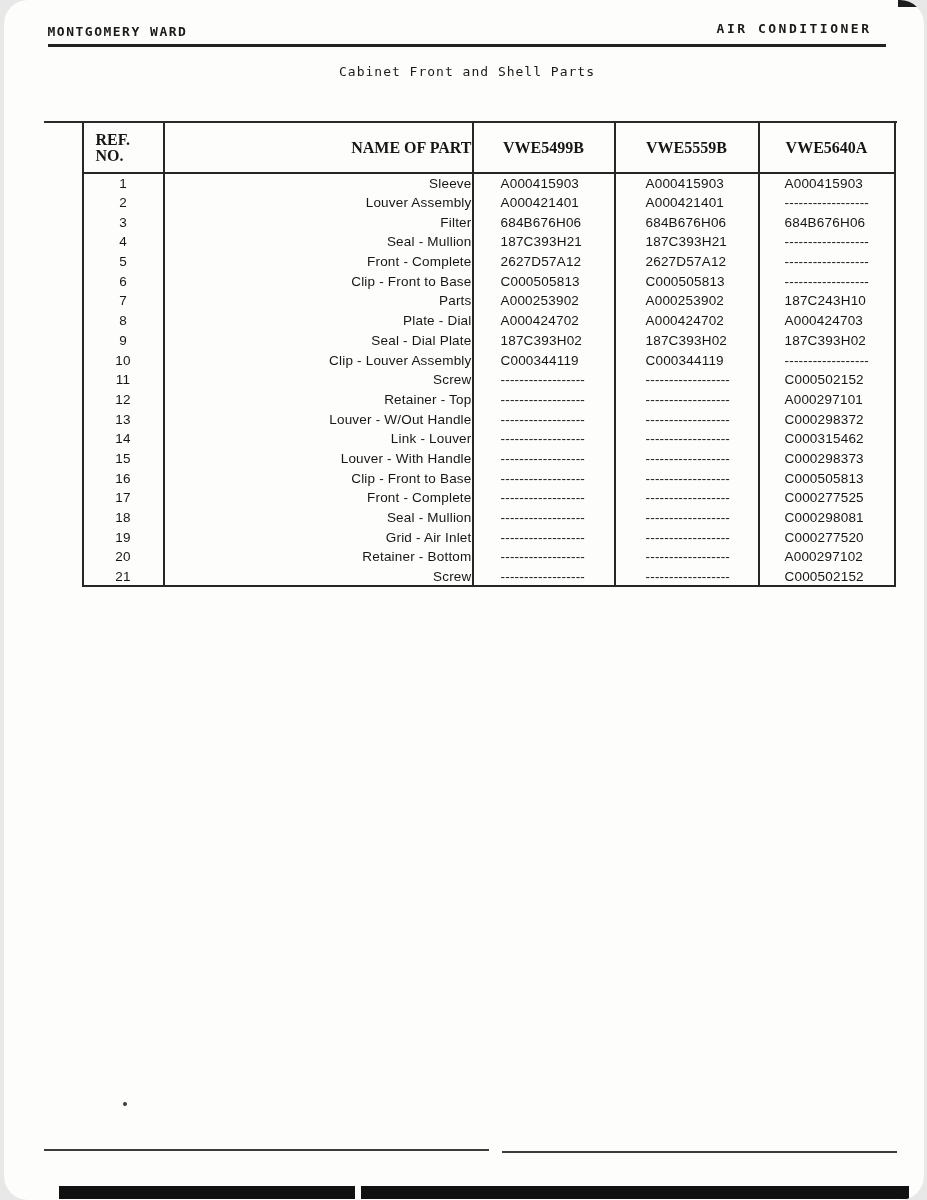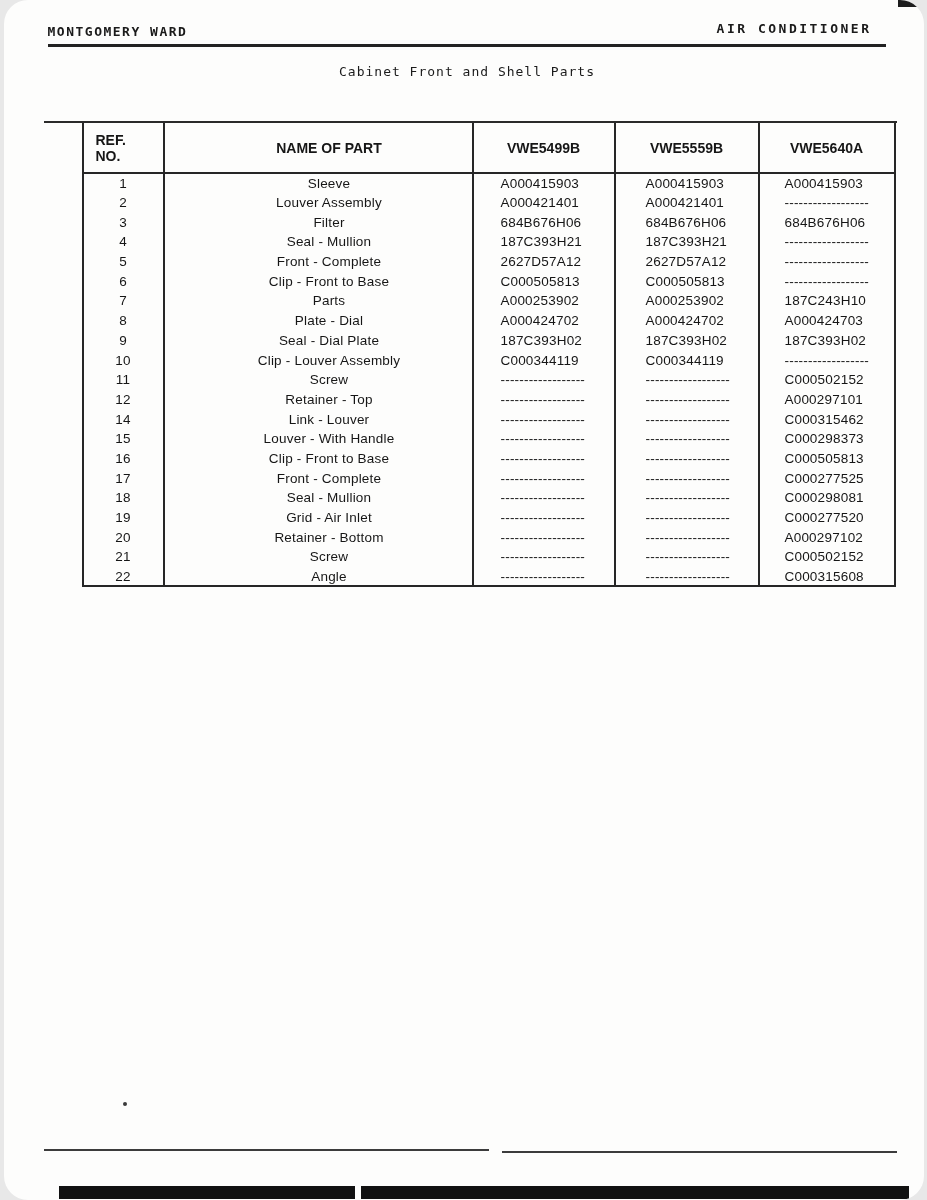--- a/index.html
+++ b/index.html
@@ -53,26 +53,26 @@
     border-collapse: collapse;
     table-layout: fixed;
     font-size: 13.5px;
     color: #161616;
   }
   table.parts td, table.parts th {
     padding: 0; vertical-align: middle; white-space: nowrap; overflow: hidden;
   }
   table.parts { border-left: 2px solid #262626; border-right: 2px solid #262626; border-bottom: 2px solid #262626; }
   .c-ref  { width: 67px;  text-align: center; border-right: 2px solid #262626; }
-  .c-name { width: 285px; text-align: center; padding-left: 22px !important; border-right: 2px solid #262626; }
+  .c-name { width: 285px; text-align: right; padding-left: 22px !important; border-right: 2px solid #262626; }
   .c-m1   { width: 140px; text-align: left; padding-left: 27px !important; border-right: 2px solid #262626; }
   .c-m2   { width: 142px; text-align: left; padding-left: 30px !important; border-right: 2px solid #262626; }
   .c-m3   { width: 134px; text-align: left; padding-left: 25px !important; }
   thead tr { height: 50px; }
-  thead th { font-weight: bold; font-size: 14px; border-bottom: 2px solid #262626; }
+  thead th { font-weight: bold; font-size: 16px; border-bottom: 2px solid #262626; font-family: Liberation Serif, serif; }
   thead th.c-ref { text-align: left; padding-left: 12px !important; line-height: 16px; }
   thead th.c-name { }
   thead th.c-m1, thead th.c-m2, thead th.c-m3 { text-align: center; padding-left: 0 !important; }
   tbody tr { height: 19.7px; }
   tbody td { letter-spacing: 0.2px; }
 
   
   .stray-dot {
     position: absolute; left: 119px; top: 1102px; width: 4px; height: 4px;
     background: #3a3a3a; border-radius: 50%;
@@ -191,20 +191,27 @@
           <td class="c-m3">C000502152</td>
         </tr>
         <tr>
           <td class="c-ref">12</td>
           <td class="c-name">Retainer - Top</td>
           <td class="c-m1">------------------</td>
           <td class="c-m2">------------------</td>
           <td class="c-m3">A000297101</td>
         </tr>
         <tr>
+          <td class="c-ref">13</td>
+          <td class="c-name">Louver - W/Out Handle</td>
+          <td class="c-m1">------------------</td>
+          <td class="c-m2">------------------</td>
+          <td class="c-m3">C000298372</td>
+        </tr>
+        <tr>
           <td class="c-ref">14</td>
           <td class="c-name">Link - Louver</td>
           <td class="c-m1">------------------</td>
           <td class="c-m2">------------------</td>
           <td class="c-m3">C000315462</td>
         </tr>
         <tr>
           <td class="c-ref">15</td>
           <td class="c-name">Louver - With Handle</td>
           <td class="c-m1">------------------</td>
@@ -245,27 +252,20 @@
           <td class="c-m1">------------------</td>
           <td class="c-m2">------------------</td>
           <td class="c-m3">A000297102</td>
         </tr>
         <tr>
           <td class="c-ref">21</td>
           <td class="c-name">Screw</td>
           <td class="c-m1">------------------</td>
           <td class="c-m2">------------------</td>
           <td class="c-m3">C000502152</td>
-        </tr>
-        <tr>
-          <td class="c-ref">22</td>
-          <td class="c-name">Angle</td>
-          <td class="c-m1">------------------</td>
-          <td class="c-m2">------------------</td>
-          <td class="c-m3">C000315608</td>
         </tr>
       </tbody>
   </table>
 
   <div class="stray-dot"></div>
   <div class="bottom-line-1"></div>
   <div class="bottom-line-2"></div>
   <div class="bottom-bar-1"></div>
   <div class="bottom-bar-2"></div>
 

